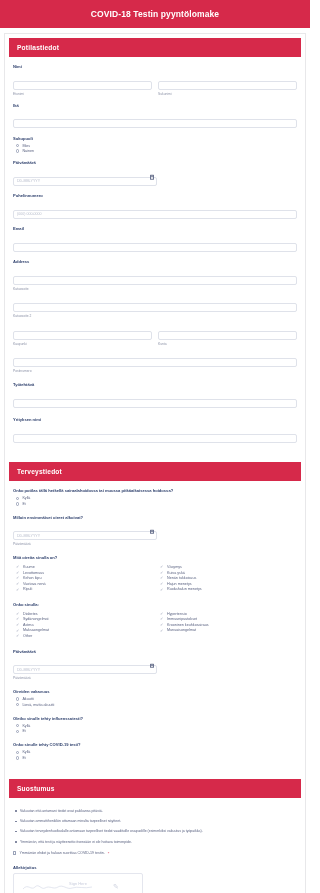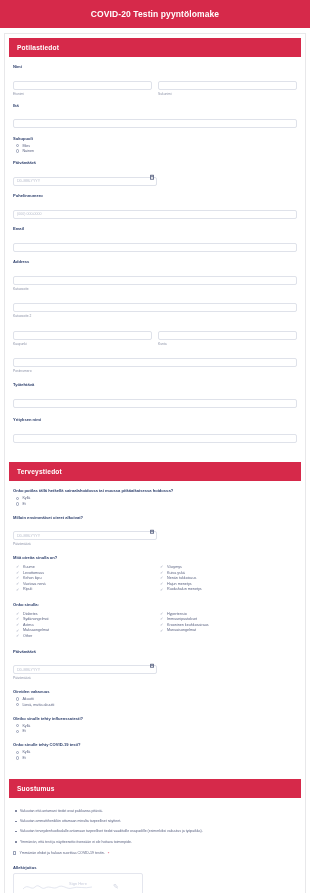--- a/index.html
+++ b/index.html
@@ -123,21 +123,21 @@
     position: absolute; right: 22px; top: 9px; width: 7px; height: 8px;
     color: #cfd3e0; font-size: 7px; line-height: 8px;
   }
 </style>
 </head>
 <body>
 
 <div class="page">
 
   <div class="banner">
-    <div class="banner-title">COVID-20 Testin pyyntölomake</div>
+    <div class="banner-title">COVID-18 Testin pyyntölomake</div>
   </div>
 
   <div class="card">
 
     <div class="section-head">Potilastiedot</div>
     <div class="section-body">
 
       <div class="field">
         <label class="flabel">Nimi</label>
         <div class="row2">

